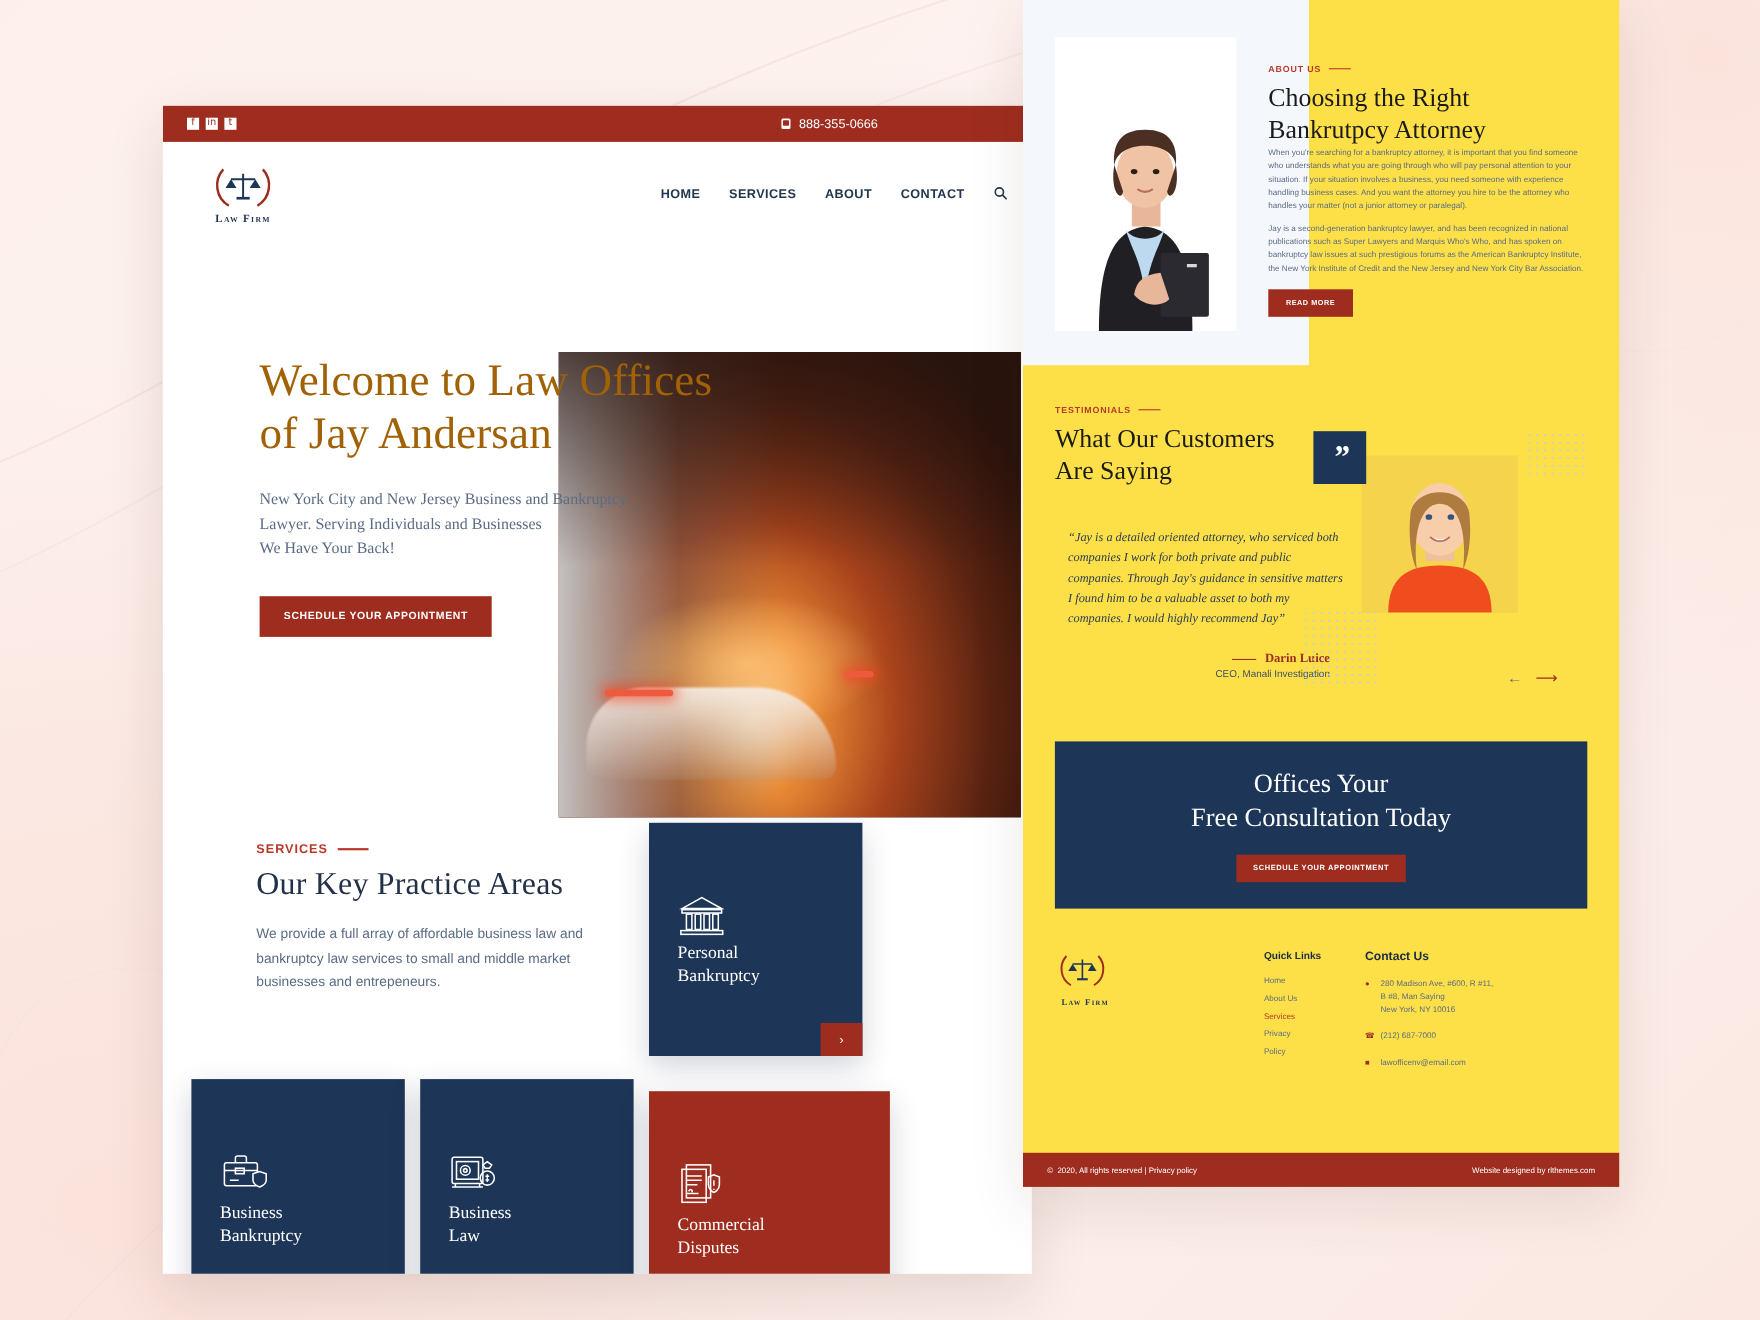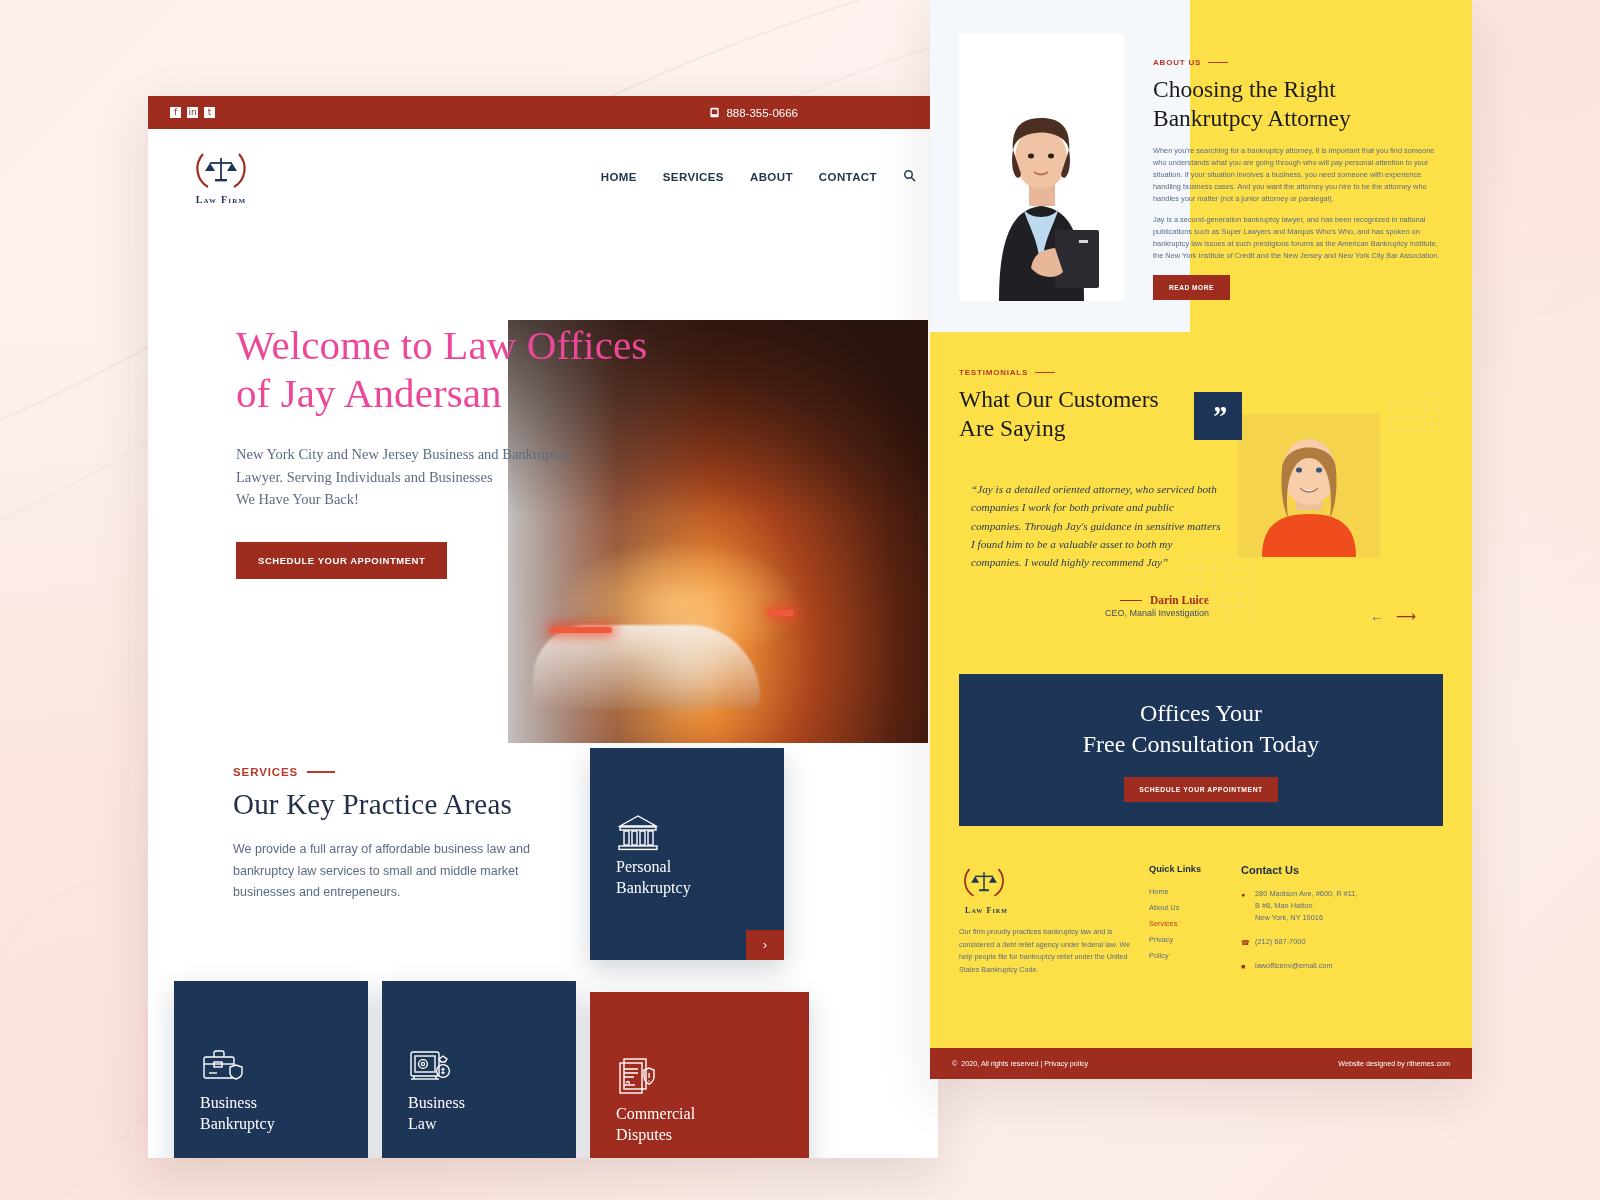--- a/index.html
+++ b/index.html
@@ -88,21 +88,21 @@
   }
   .hero-img .tail1 { left: 10%; bottom: 26%; width: 62px; }
   .hero-img .tail2 { left: 62%; bottom: 30%; width: 26px; }
   .hero-img .topfade {
     position: absolute; left:0; right:0; top:0; height: 46%;
     background: linear-gradient(180deg, rgba(40,20,14,.72), rgba(40,20,14,0));
   }
   .hero-text { position: absolute; left: 88px; top: 98px; width: 430px; }
   h1.hero-h {
     font-family: "Liberation Serif", serif;
-    font-size: 41px; line-height: 1.16; color: #ec4899; font-weight: 400;
+    font-size: 41px; line-height: 1.16; color: #a16207; font-weight: 400;
     letter-spacing: .1px;
   }
   .hero-sub {
     margin-top: 26px;
     font-family: "Liberation Serif", serif;
     font-size: 14.5px; line-height: 1.55; color: #5b6b84;
   }
   .btn-red {
     display: inline-block; background: #9e2d1f; color: #fff;
     font-size: 9.5px; font-weight: 700; letter-spacing: .55px;
@@ -157,21 +157,21 @@
   .about-img {
     position: relative; margin-left: 29px; width: 165px; height: 267px;
     background: linear-gradient(180deg,#ffffff 0%,#fbfbfb 100%);
   }
   .about-txt { position: relative; margin-left: 29px; width: 290px; padding-top: 24px; }
   .about-txt h2 {
     font-family: "Liberation Serif", serif; font-weight: 400;
     font-size: 23.5px; line-height: 1.22; color: #1a1a1a; margin-top: 8px;
   }
   .about-p {
-    font-size: 7.4px; line-height: 1.62; color: #5b6b84; margin-top: 13px;
+    font-size: 7.4px; line-height: 1.62; color: #5b6b84; margin-top: 1px;
   }
   .about-p + .about-p { margin-top: 9px; }
   .readmore {
     display: inline-block; background: #9e2d1f; color: #fff;
     font-size: 6.6px; font-weight: 700; letter-spacing: .5px;
     padding: 9px 16px; margin-top: 13px; border: none; cursor: pointer;
   }
   .kicker-sm {
     color: #b8392a; font-size: 8px; font-weight: 700; letter-spacing: .8px;
     display: flex; align-items: center; gap: 7px;
@@ -526,41 +526,40 @@
           <path d="M13 6 C4 16 6 32 18 39" stroke="#9e2d1f" stroke-width="2.2" fill="none"></path>
           <path d="M49 6 C58 16 56 32 44 39" stroke="#9e2d1f" stroke-width="2.2" fill="none"></path>
           <path d="M31 10 v22" stroke="#1d3557" stroke-width="1.8"></path>
           <path d="M20 15 h22" stroke="#1d3557" stroke-width="1.8"></path>
           <path d="M20 15 l-5 8 h10 z" fill="#1d3557"></path>
           <path d="M42 15 l-5 8 h10 z" fill="#1d3557"></path>
           <rect x="25" y="31" width="12" height="2.4" fill="#1d3557"></rect>
         </svg>
       </div>
       <div class="lftxt">Law Firm</div>
-      <p>Our firm proudly practices bankruptcy law and is considered a debt relief agency under federal law. We help people file for bankruptcy relief under the United States Bankruptcy Code.</p>
     </div>
 
     <div class="f-col">
       <h4>Quick Links</h4>
       <ul>
         <li>Home</li>
         <li>About Us</li>
         <li class="active">Services</li>
         <li>Privacy</li>
         <li>Policy</li>
       </ul>
     </div>
 
     <div class="f-contact">
       <h4>Contact Us</h4>
       <div class="f-line">
         <span class="ic">●</span>
         <span>
           <span>280 Madison Ave, #600, R #11,</span><br>
-          <span>B #8, Man Hatton</span><br>
+          <span>B #8, Man Saying</span><br>
           <span>New York, NY 10016</span>
         </span>
       </div>
       <div class="f-line">
         <span class="ic">☎</span>
         <span>(212) 687-7000</span>
       </div>
       <div class="f-line">
         <span class="ic">■</span>
         <span>lawofficenv@email.com</span>

